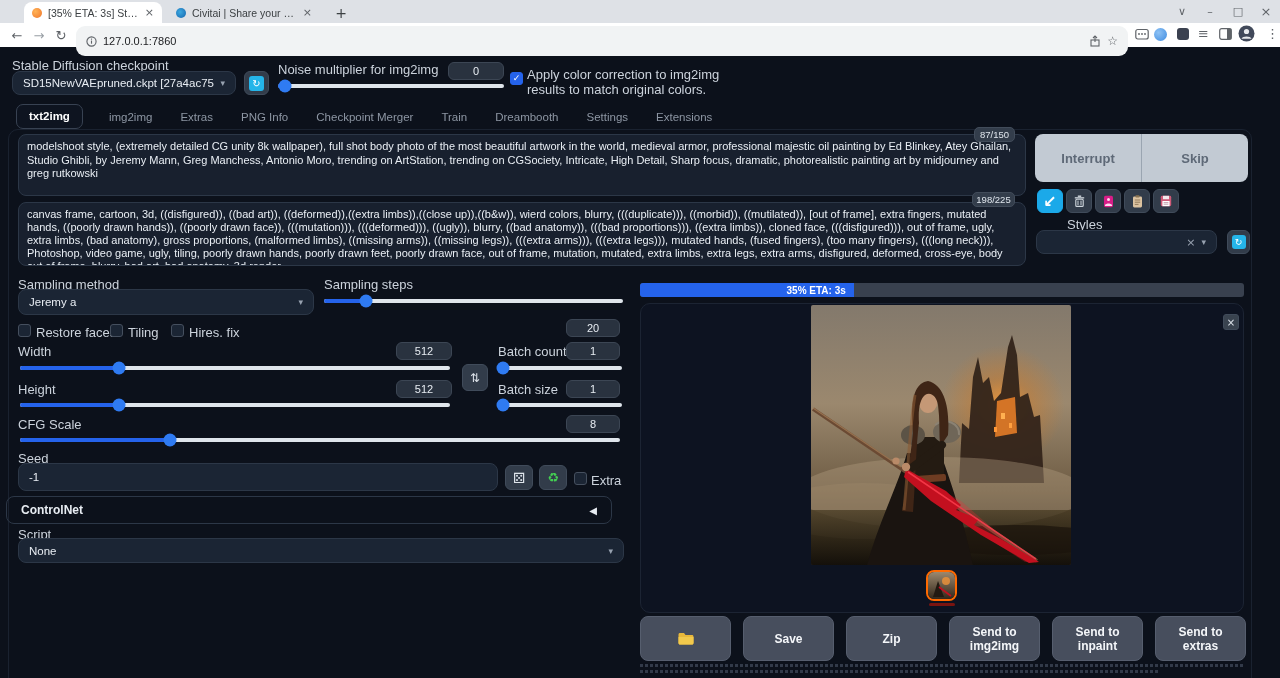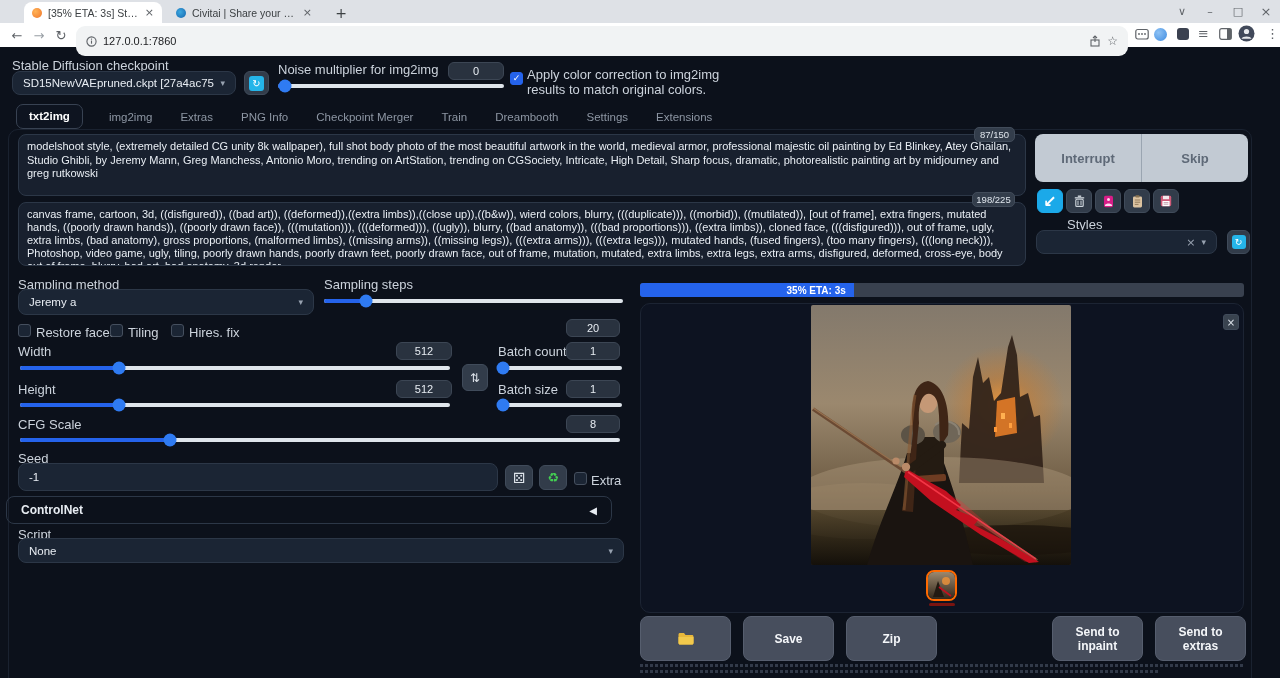--- a/index.html
+++ b/index.html
@@ -358,19 +358,20 @@
   <div class="abs" style="left:929px; top:603px; width:26px; height:3px; background:#7a1410; border-radius:2px;"></div>
 
   <div class="outbtn" style="left:640px;">
     <svg width="18" height="15" viewBox="0 0 18 15">
         <path d="M1.5 3.5 C1.5 2.5 2.2 2 3 2 L7 2 L8.5 4 L15 4 C15.9 4 16.5 4.6 16.5 5.5 L16.5 12 C16.5 12.9 15.9 13.5 15 13.5 L3 13.5 C2.1 13.5 1.5 12.9 1.5 12 Z" fill="#e9b83b"></path>
         <path d="M1.5 6 L16.5 6 L16.5 12 C16.5 12.9 15.9 13.5 15 13.5 L3 13.5 C2.1 13.5 1.5 12.9 1.5 12 Z" fill="#f2c94c"></path>
       </svg>
   </div>
   <div class="outbtn" style="left:743px;">Save</div>
   <div class="outbtn" style="left:846px;">Zip</div>
+  <div class="outbtn" style="left:949px;">Send to img2img</div>
   <div class="outbtn" style="left:1052px;">Send to inpaint</div>
   <div class="outbtn" style="left:1155px;">Send to extras</div>
 
   <div class="dashline" style="left:640px; top:664px; width:604px;"></div>
   <div class="dashline" style="left:640px; top:670px; width:520px;"></div>
 
 </div>
 
 </body></html>

